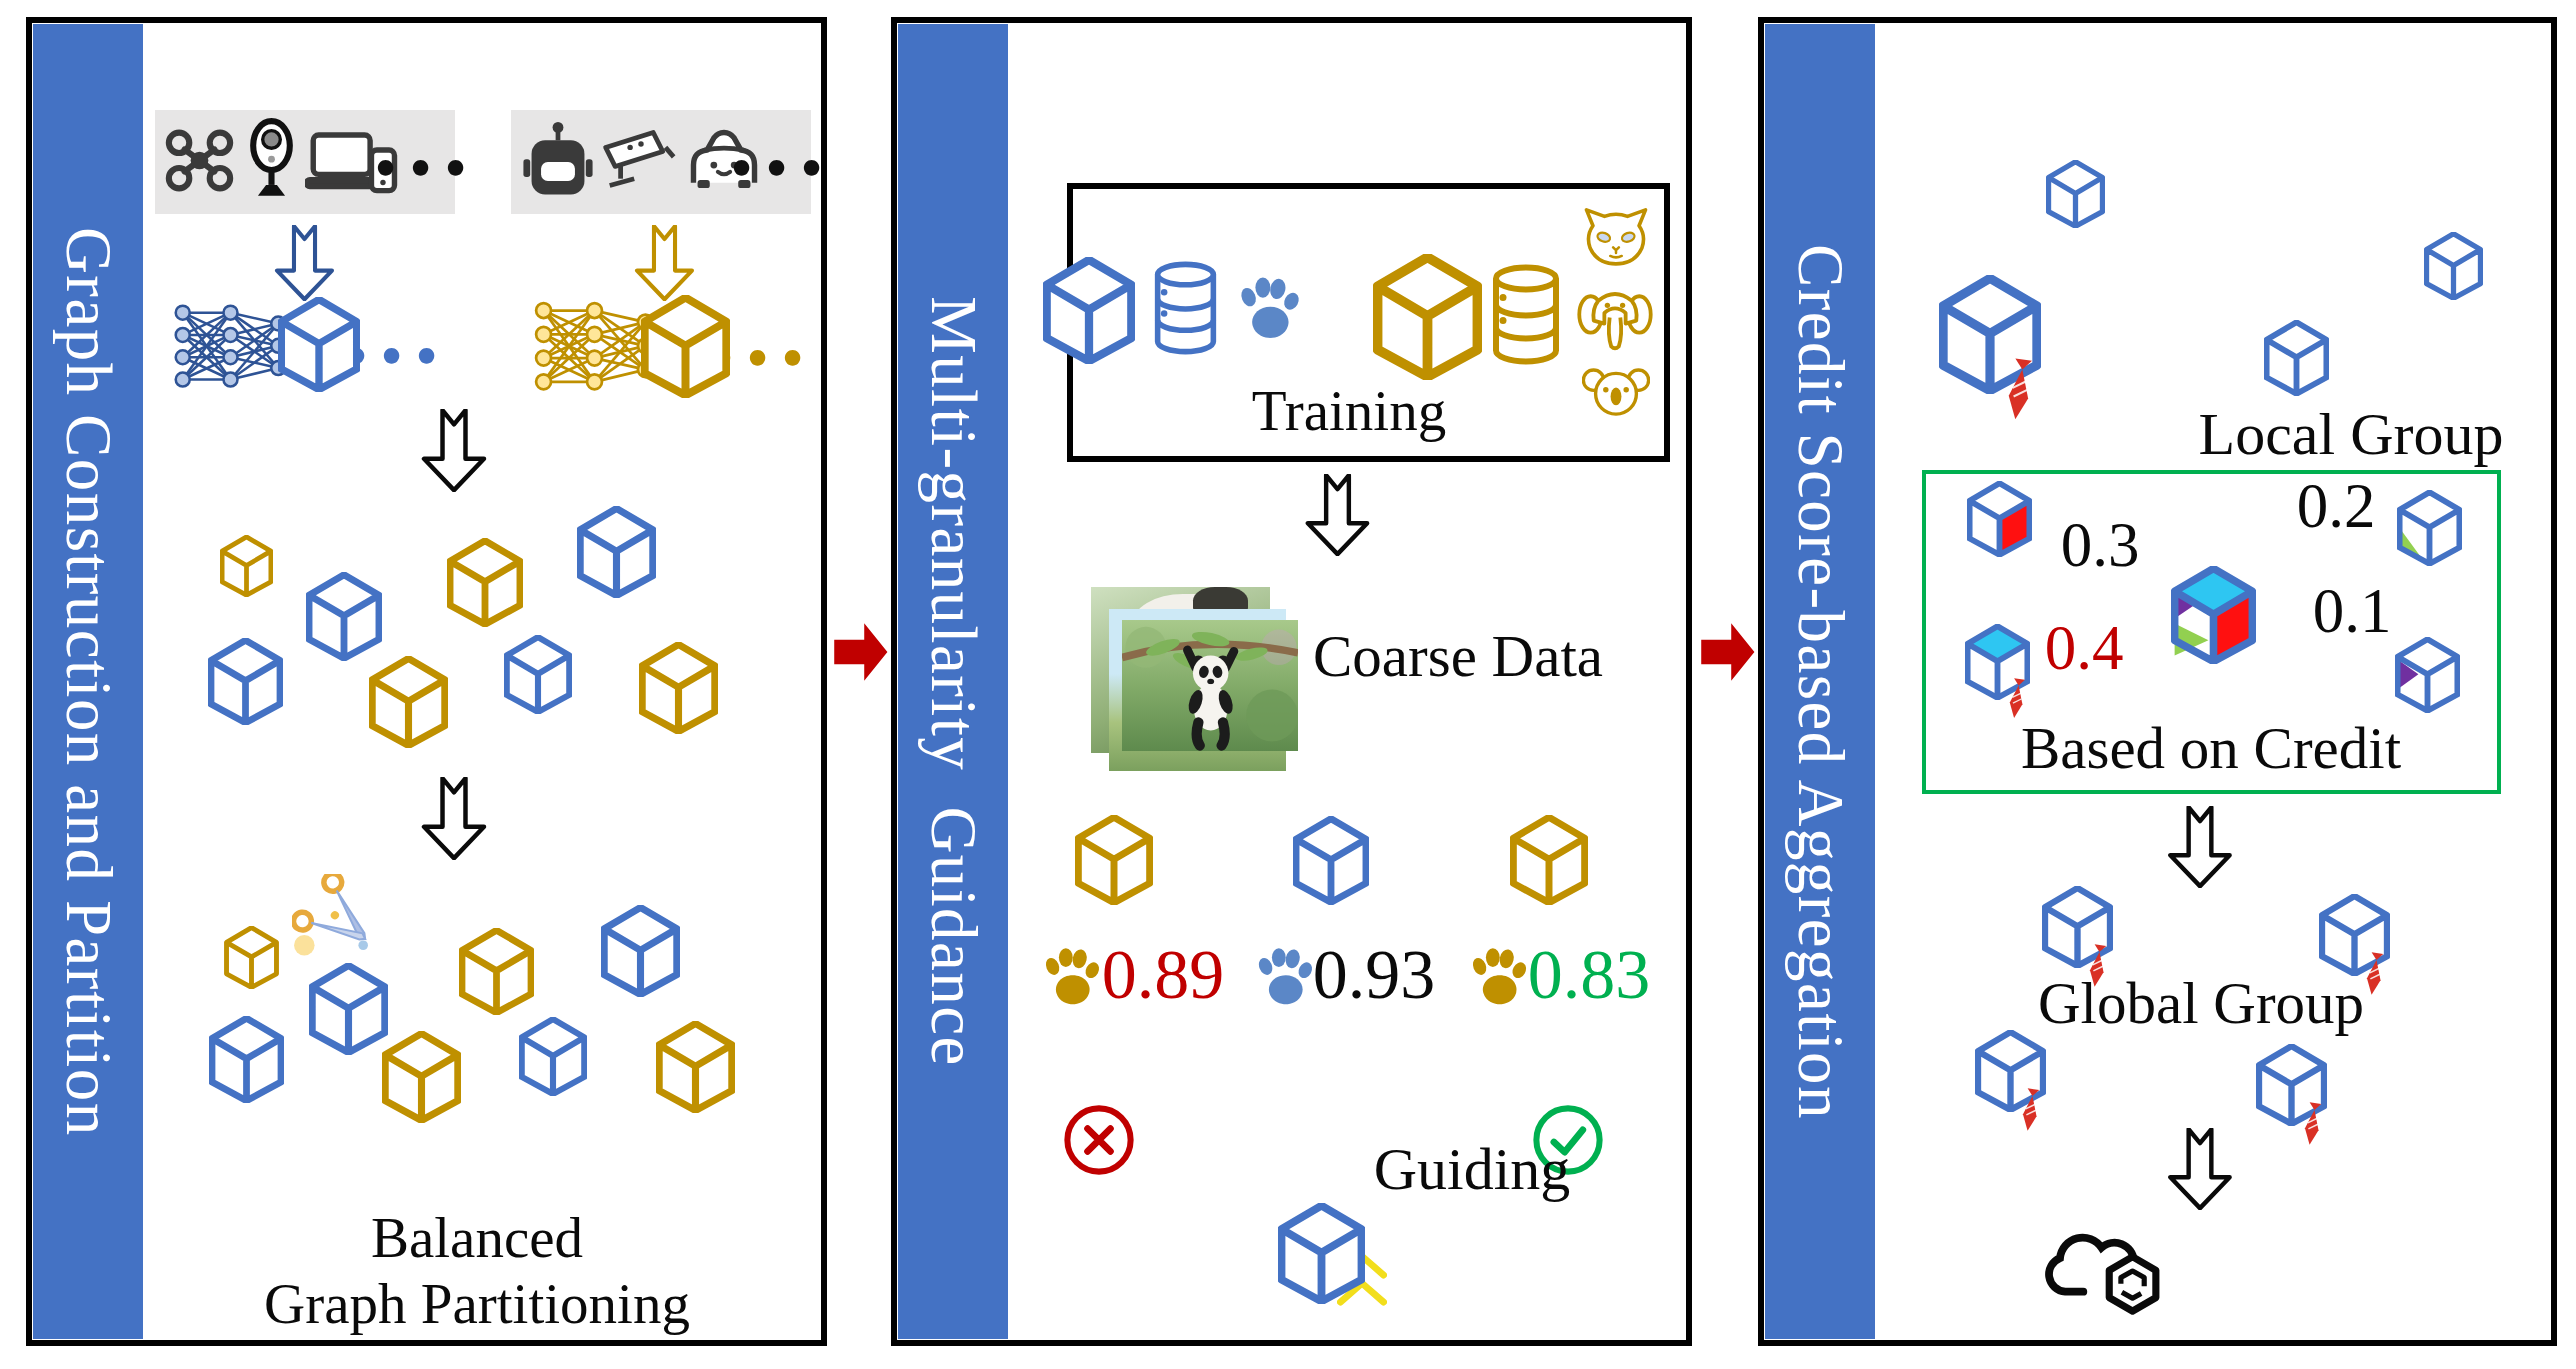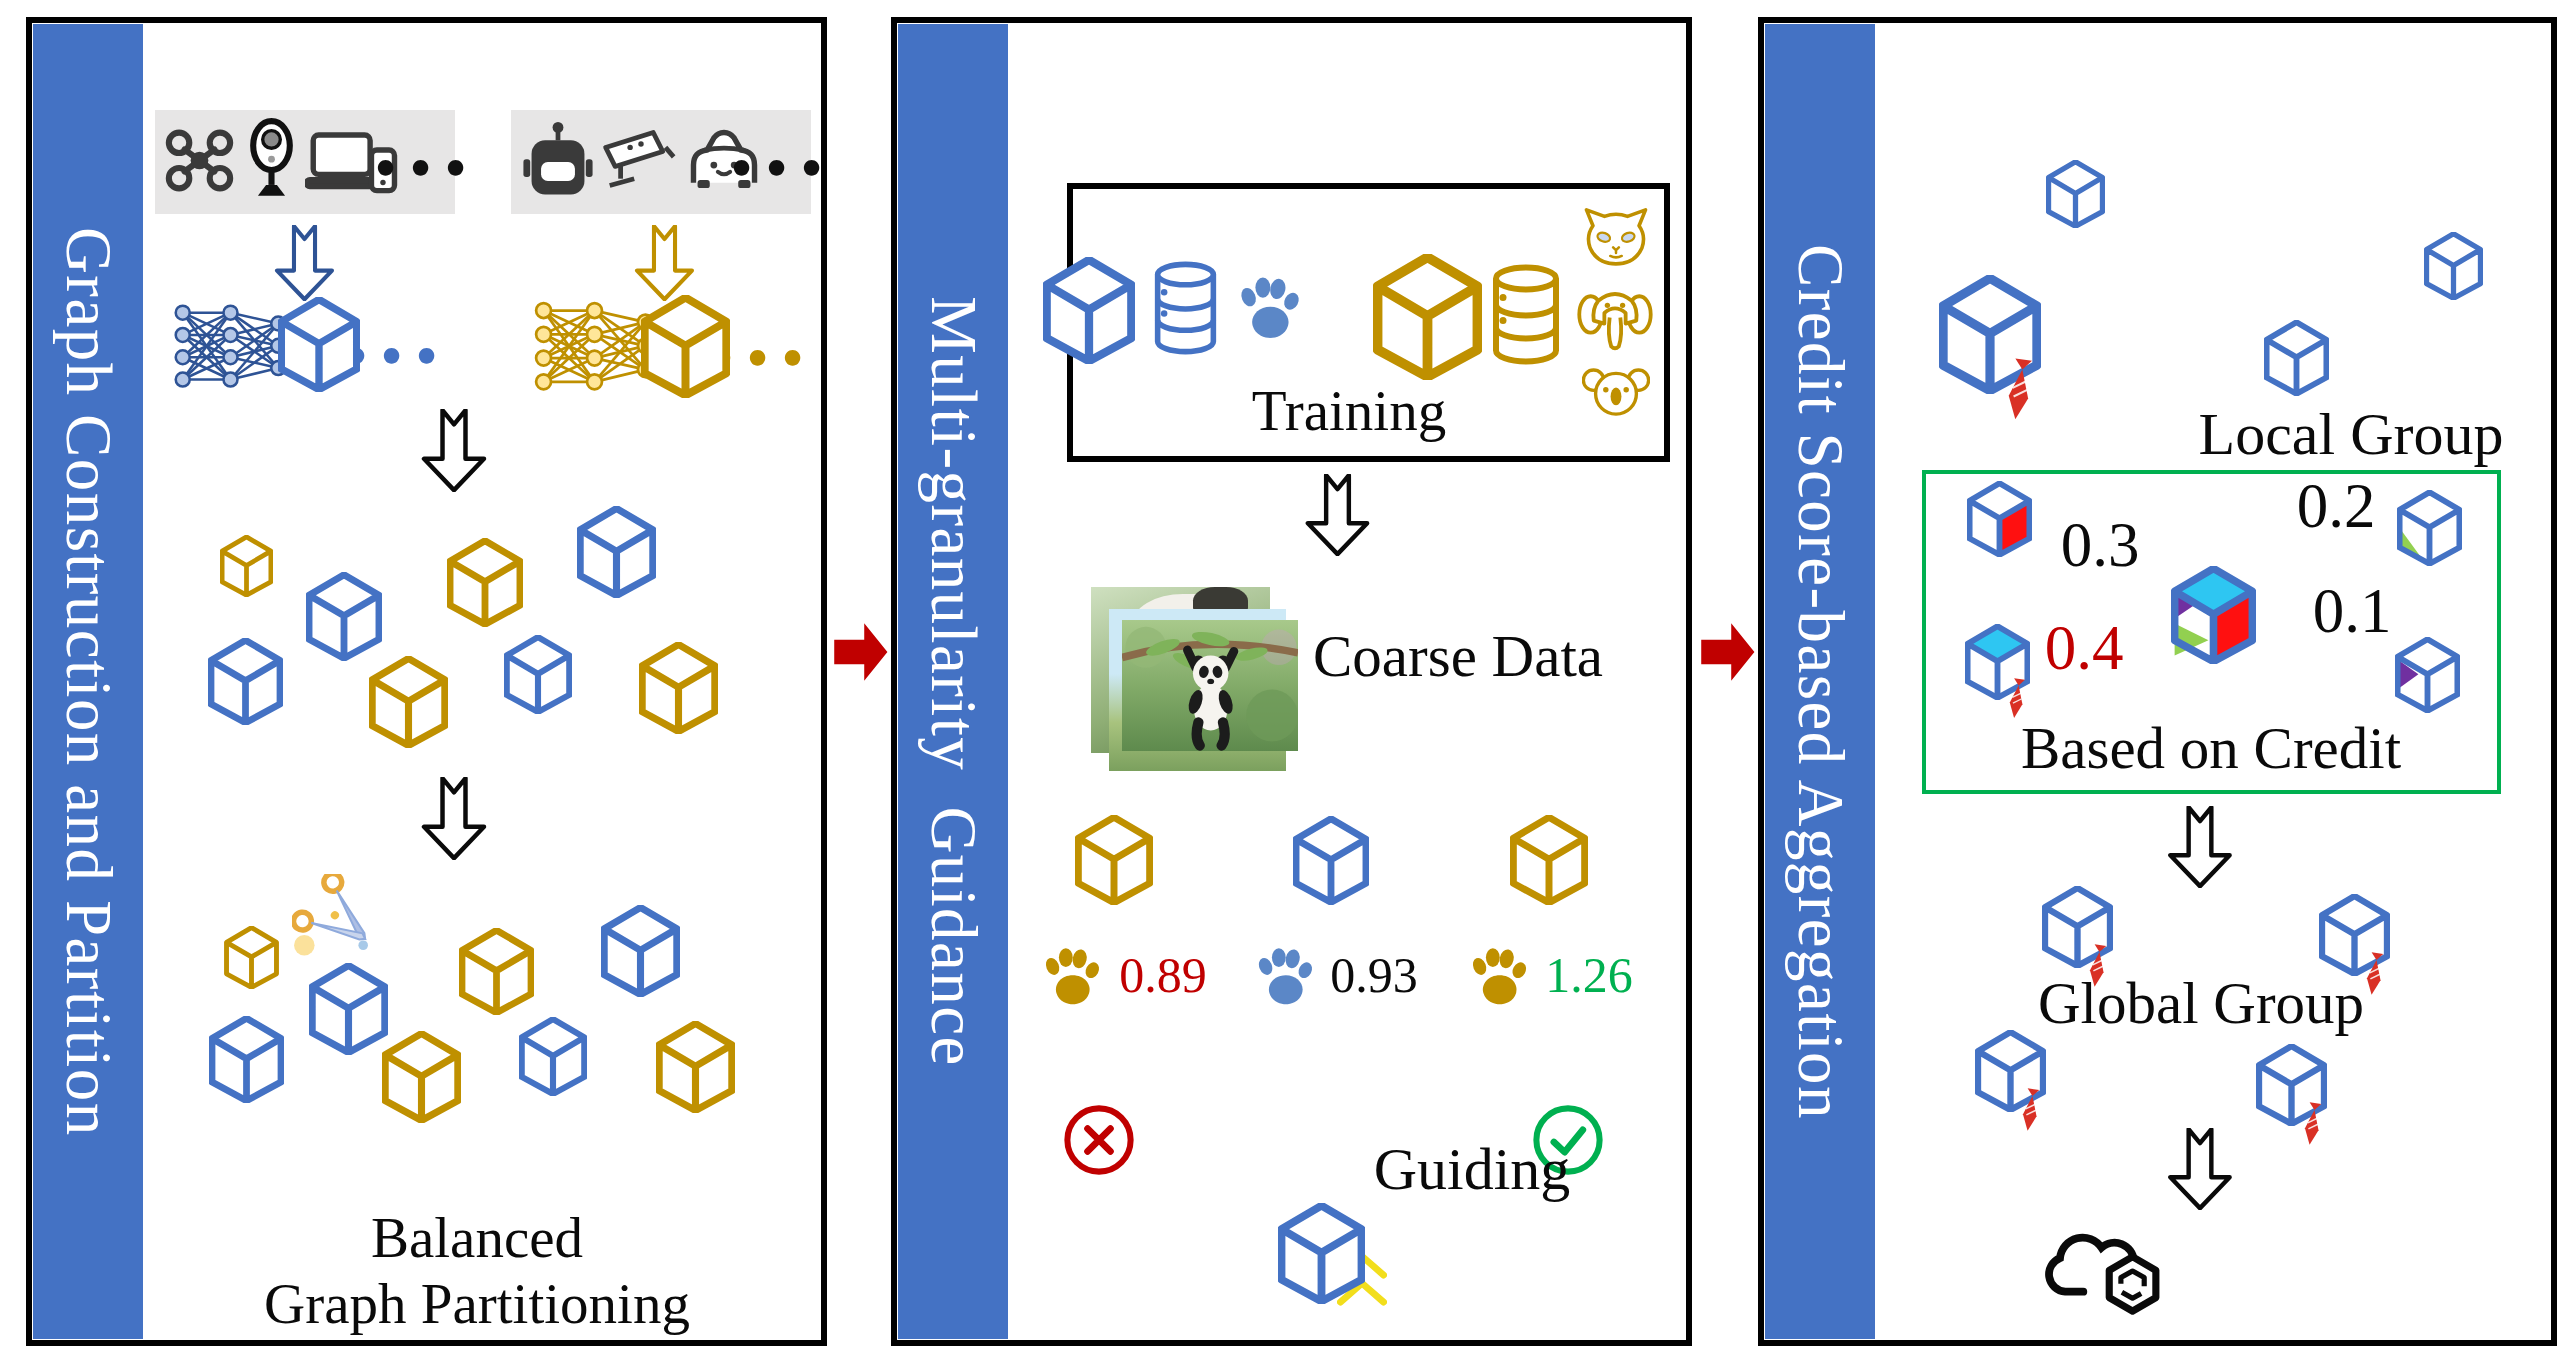--- a/index.html
+++ b/index.html
@@ -3,21 +3,21 @@
 <meta charset="utf-8">
 <style>
   html,body{margin:0;padding:0;background:#fff;}
   #stage{position:relative;width:2576px;height:1369px;background:#fff;overflow:hidden;
          font-family:"Liberation Serif","DejaVu Serif",serif;}
   .panel{position:absolute;border:6.8px solid #000;background:#fff;box-sizing:border-box;}
   .sidebar{position:absolute;background:var(--c-sidebar);display:flex;align-items:center;justify-content:center;}
   .sidebar span{writing-mode:vertical-rl;color:#fff;font-size:65px;white-space:pre;letter-spacing:1.4px;}
   .graybox{position:absolute;background:#E7E6E6;display:flex;align-items:center;justify-content:center;gap:12.3px;}
   .lbl{position:absolute;transform:translate(-50%,-50%);color:#0a0a0a;white-space:nowrap;}
-  .fs84{font-size:57px;} .fs86{font-size:59px;} .fs88{font-size:60px;} .fs92{font-size:63px;} .fs96{font-size:50px;}
+  .fs84{font-size:57px;} .fs86{font-size:59px;} .fs88{font-size:60px;} .fs92{font-size:63px;} .fs96{font-size:70px;}
   .dots{position:absolute;transform:translate(-50%,-50%);font-family:"DejaVu Sans",sans-serif;font-weight:bold;font-size:44px;letter-spacing:6.8px;}
   .score-bad{color:var(--c-red);} .score-mid{color:#0a0a0a;} .score-good{color:var(--c-green);}
   .w-bad{color:var(--c-red);}
   .abs{position:absolute;}
   .trainbox{position:absolute;border:6.1px solid #000;box-sizing:border-box;background:#fff;}
   .greenbox{position:absolute;border:4.8px solid var(--c-green);box-sizing:border-box;background:#fff;}
   .photo{position:absolute;overflow:hidden;}
 </style>
 </head>
 <body>
@@ -364,21 +364,21 @@
    <path d="M52,48 C70,48 82,62 78,76 C74,90 60,94 52,94 C44,94 30,90 26,76 C22,62 34,48 52,48 Z" fill="#5B87C7"></path>
     </svg>
   <div class="lbl fs96 score-mid" style="left:1374px;top:975px;">0.93</div>
   <svg class="abs paw" style="left:1467px;top:945px;" width="63" height="63" viewBox="0 0 100 100">
    <ellipse cx="20" cy="34" rx="10" ry="14" fill="#BF9000" transform="rotate(-22 20 34)"></ellipse>
    <ellipse cx="41" cy="20" rx="11" ry="15" fill="#BF9000"></ellipse>
    <ellipse cx="63" cy="22" rx="11" ry="15" fill="#BF9000" transform="rotate(12 63 22)"></ellipse>
    <ellipse cx="83" cy="40" rx="10" ry="13" fill="#BF9000" transform="rotate(28 83 40)"></ellipse>
    <path d="M52,48 C70,48 82,62 78,76 C74,90 60,94 52,94 C44,94 30,90 26,76 C22,62 34,48 52,48 Z" fill="#BF9000"></path>
     </svg>
-  <div class="lbl fs96 score-good" style="left:1589px;top:975px;">1.26</div>
+  <div class="lbl fs96 score-good" style="left:1589px;top:975px;">0.83</div>
 
   <svg class="abs" style="left:1062px;top:1103px;" width="74" height="74" viewBox="0 0 110 110">
     <circle cx="55" cy="55" r="47" fill="none" stroke="var(--c-red)" stroke-width="9"></circle>
     <path d="M38,38 L72,72 M72,38 L38,72" stroke="var(--c-red)" stroke-width="10" stroke-linecap="round"></path>
   </svg>
   <svg class="abs" style="left:1531px;top:1103px;" width="74" height="74" viewBox="0 0 110 110">
     <circle cx="55" cy="55" r="47" fill="none" stroke="var(--c-green)" stroke-width="9"></circle>
     <path d="M34,58 L50,73 L77,40" fill="none" stroke="var(--c-green)" stroke-width="10" stroke-linecap="round" stroke-linejoin="round"></path>
   </svg>
   <div class="lbl fs88" style="left:1472px;top:1169px;">Guiding</div>

